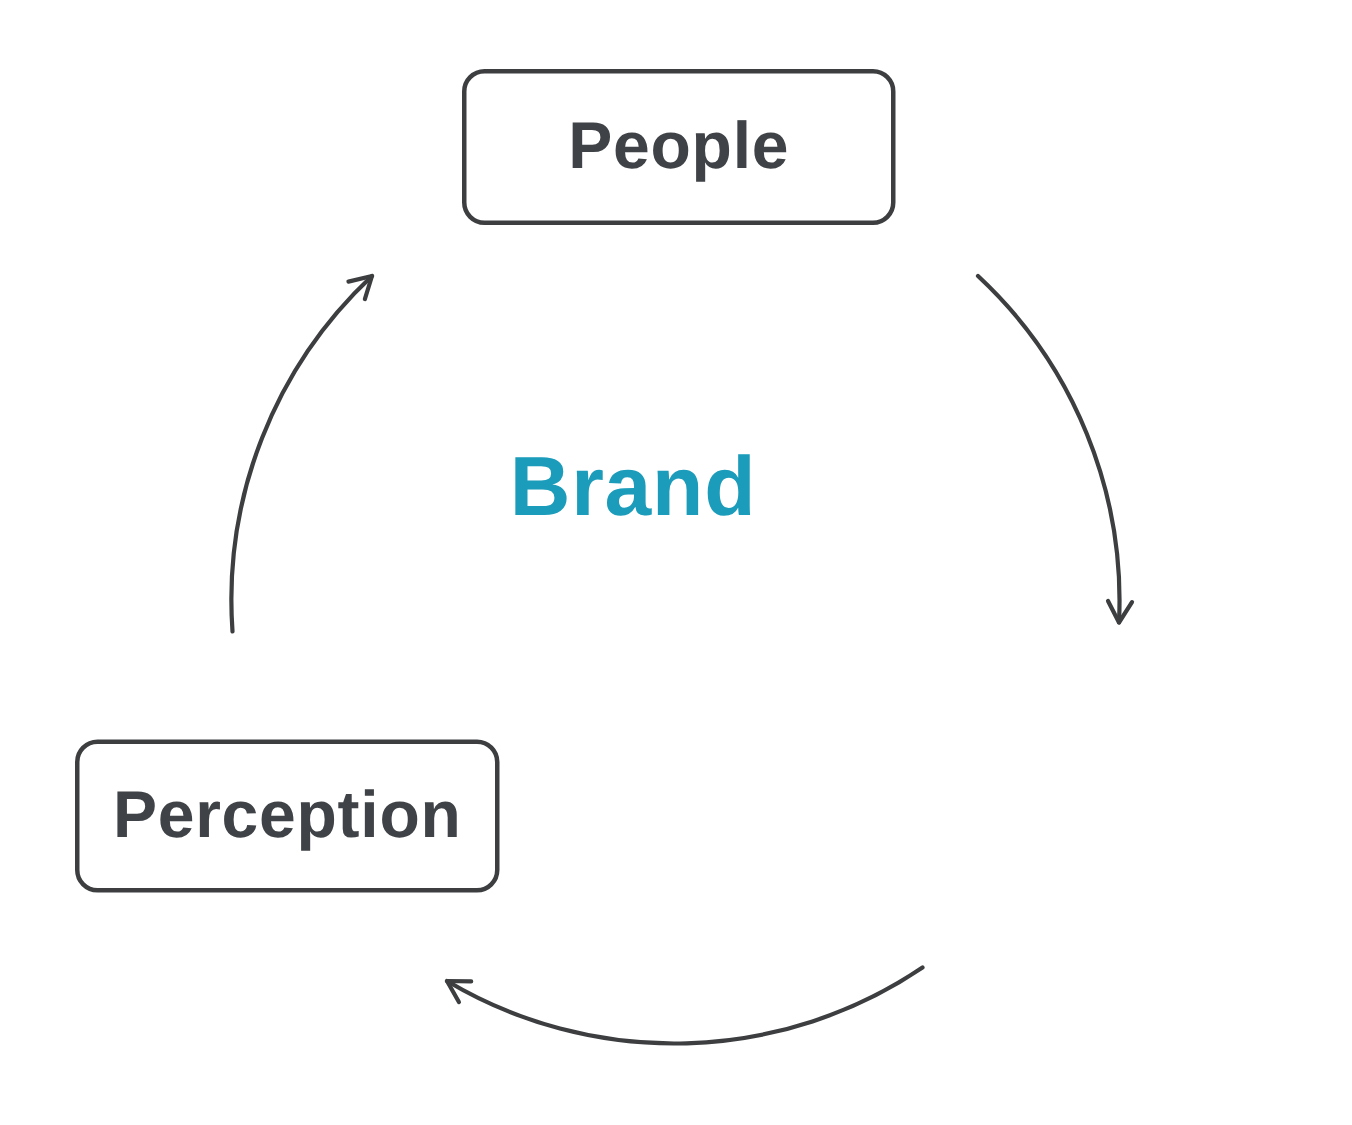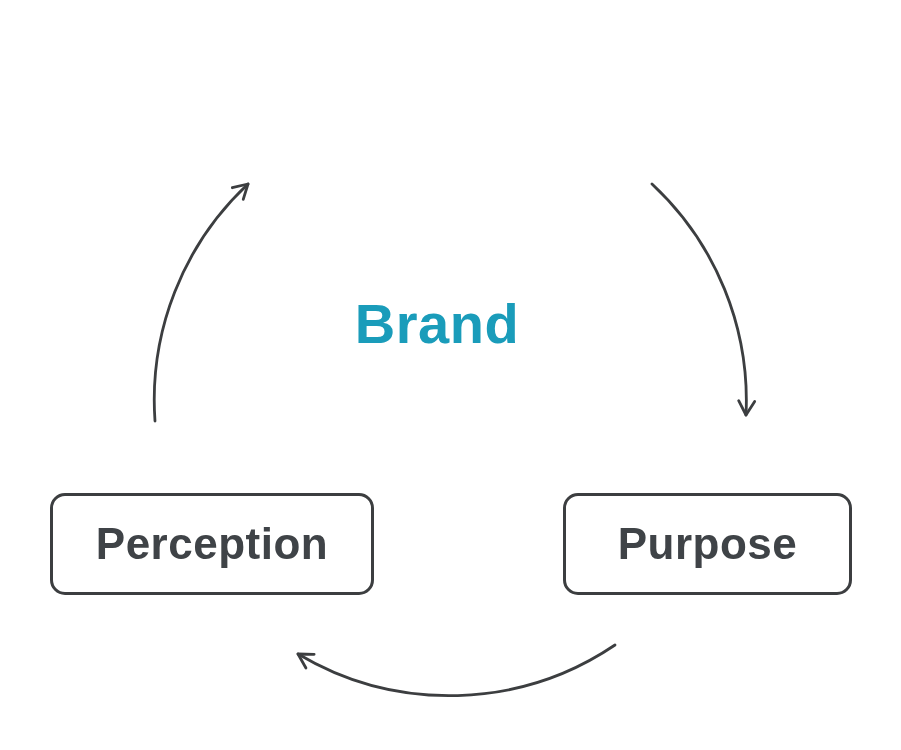--- a/index.html
+++ b/index.html
@@ -40,25 +40,25 @@
     justify-content: center;
   }
   .node-label {
     font-size: 44px;
     font-weight: 700;
     color: var(--node-text, #3f4347);
     letter-spacing: 0.5px;
     white-space: nowrap;
   }
   .node-people     { left: 308px; top: 46px;  width: 289px; height: 104px; }
-  .node-perception { left: 50px;  top: 493px; width: 324px; height: 102px; }
+  .node-perception { left: 50px;  top: 493px; width: 283px; height: 102px; }
   .node-purpose    { left: 563px; top: 493px; width: 289px; height: 102px; }
   .diagram-title {
     position: absolute;
-    left: 187px;
+    left: 172px;
     top: 296px;
     width: 500px;
     text-align: center;
     font-size: 56px;
     line-height: 56px;
     font-weight: 700;
     color: var(--title-color, #1a9cba);
     letter-spacing: 0.5px;
   }
   .diagram-title .title-line {
@@ -74,24 +74,24 @@
     <defs>
       <marker id="arrowV" markerUnits="userSpaceOnUse" markerWidth="26" markerHeight="26" refX="20" refY="13" orient="auto">
         <path d="M 6 5 L 20 13 L 6 21" fill="none" stroke="currentColor" stroke-width="2.8" stroke-linecap="round" stroke-linejoin="round"></path>
       </marker>
     </defs>
     <path class="arc" d="M 652 184 A 296 296 0 0 1 746 415" marker-end="url(#arrowV)"></path>
     <path class="arc" d="M 615 645 A 296 296 0 0 1 298 654" marker-end="url(#arrowV)"></path>
     <path class="arc" d="M 155 421 A 296 296 0 0 1 248 184" marker-end="url(#arrowV)"></path>
   </svg>
 
+  <div class="node node-people">
+    <span class="node-label">People</span>
+  </div>
 
-  <div class="node node-purpose">
-    <span class="node-label">Purpose</span>
-  </div>
 
   <div class="node node-perception">
     <span class="node-label">Perception</span>
   </div>
 
   <div class="diagram-title">
     <span class="title-line">Brand</span>
   </div>
 
 </div>

